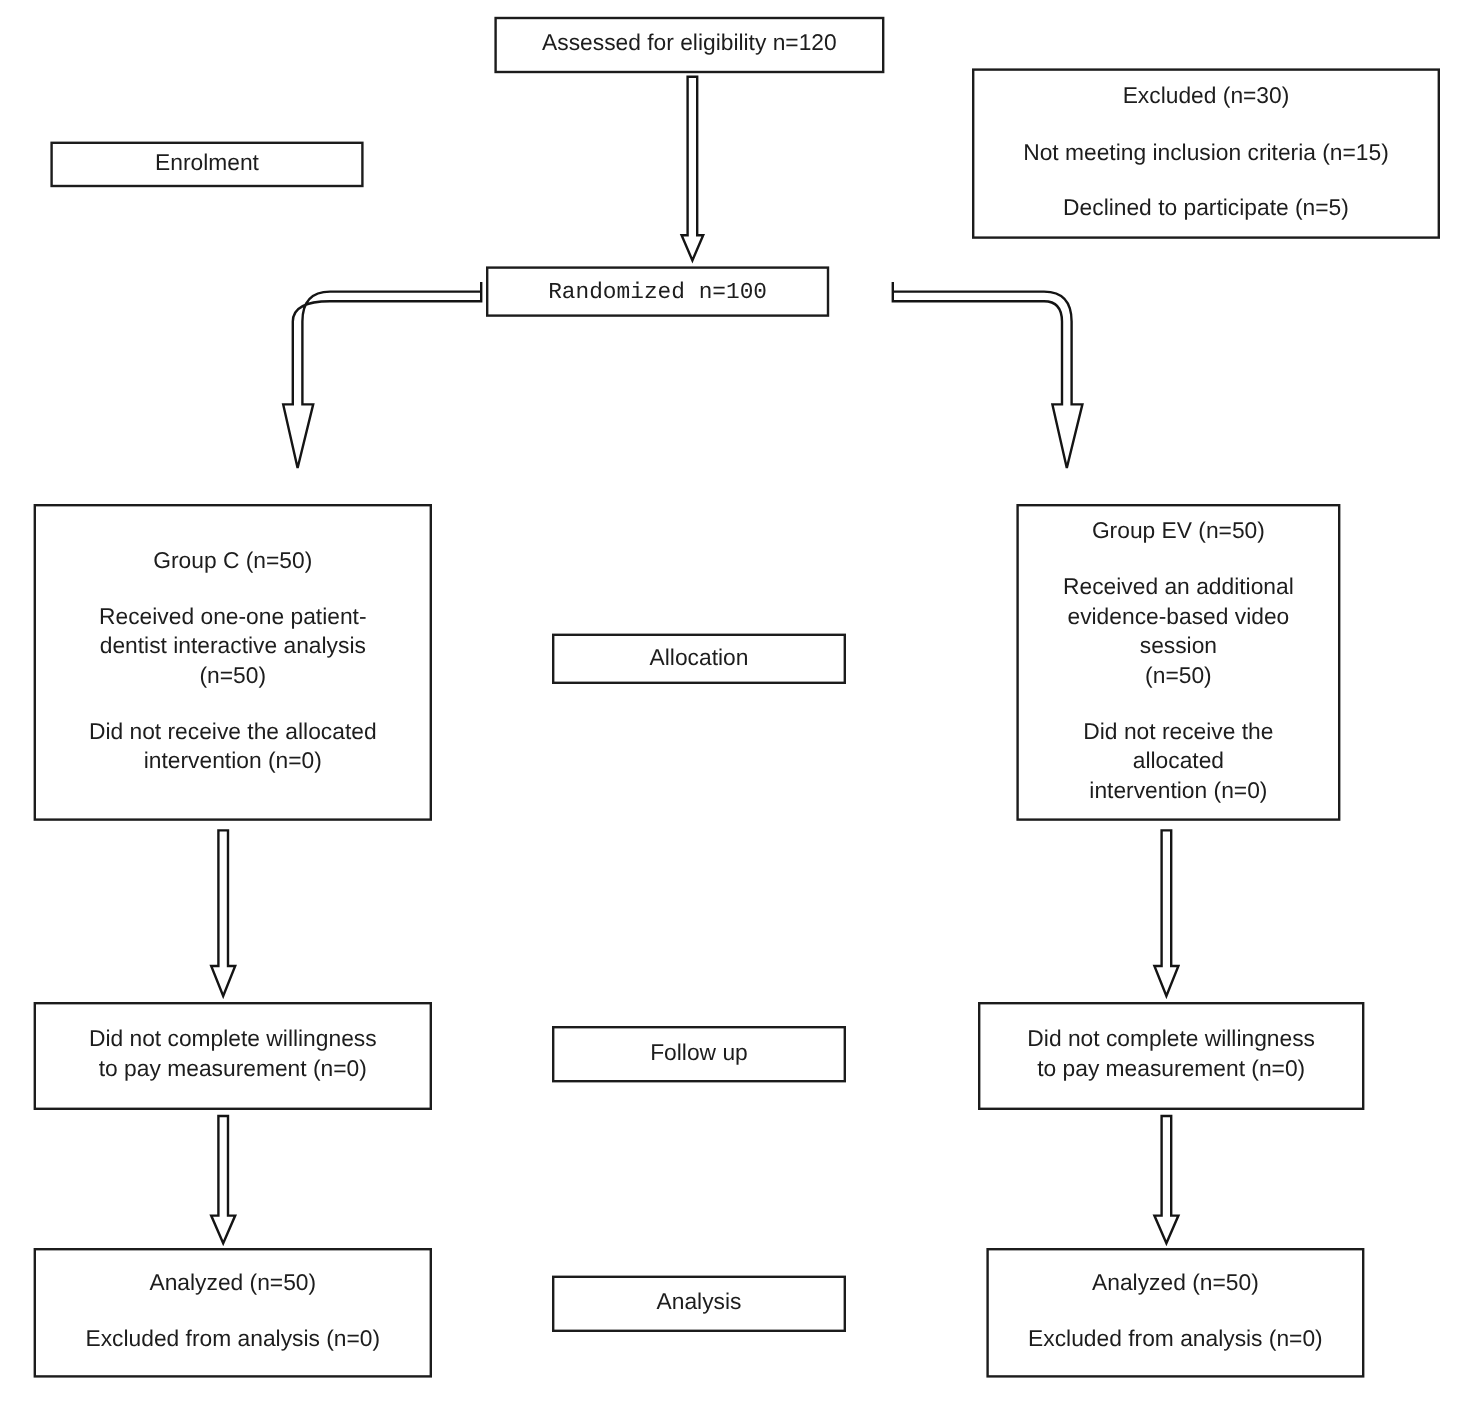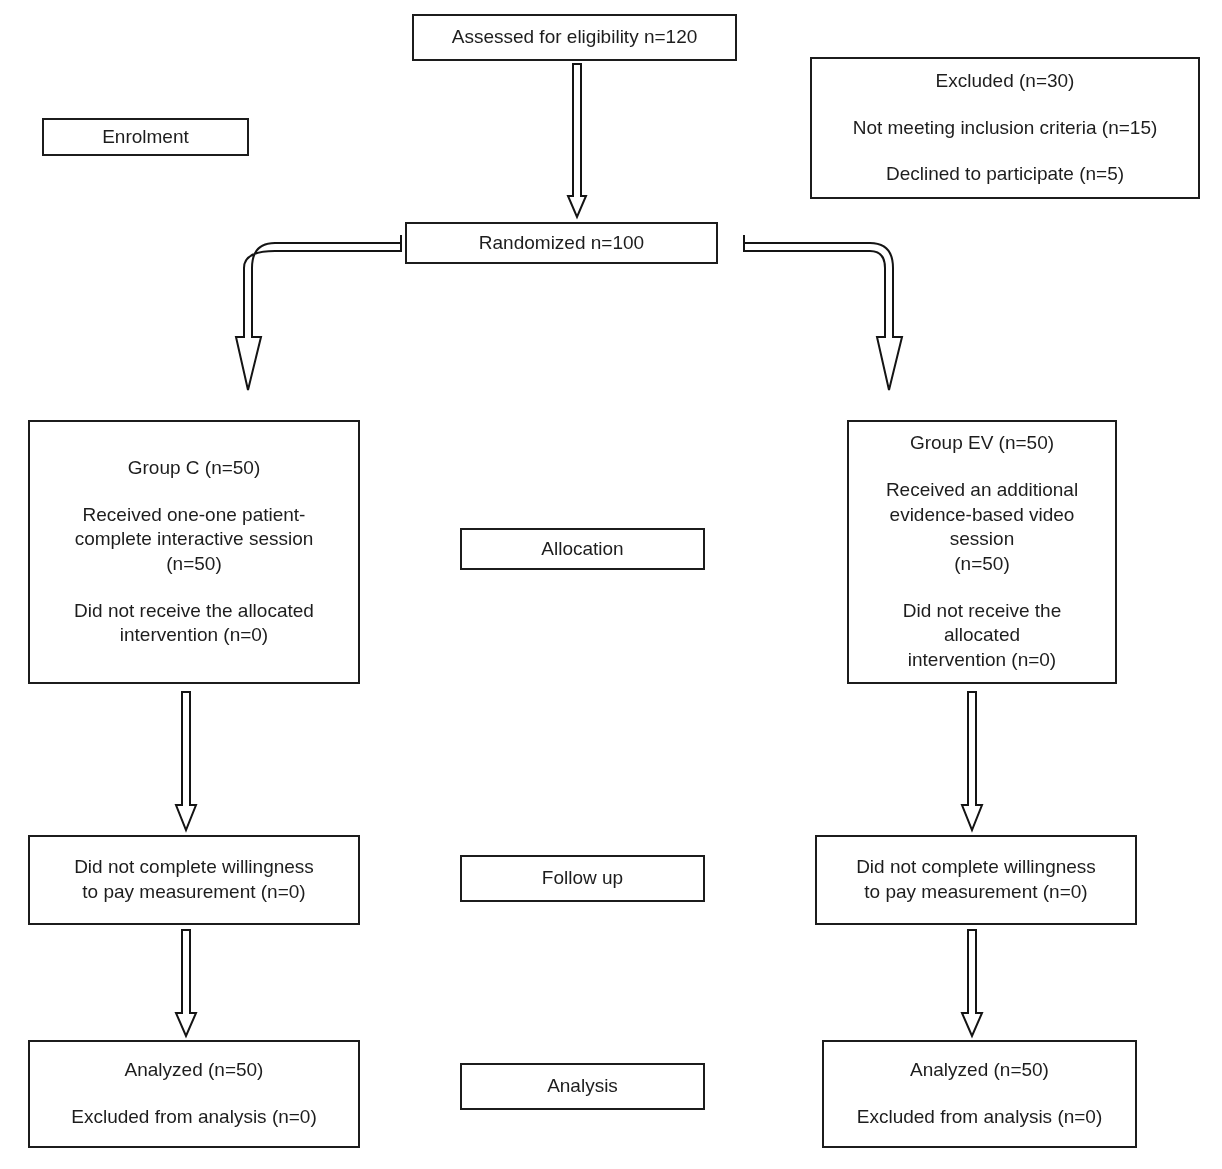--- a/index.html
+++ b/index.html
@@ -81,39 +81,39 @@
 
     <path class="arrow-shape" d="M 182 930 L 190 930 L 190 1013 L 196 1013 L 186 1036 L 176 1013 L 182 1013 Z"></path>
 
     <path class="arrow-shape" d="M 968 930 L 976 930 L 976 1013 L 982 1013 L 972 1036 L 962 1013 L 968 1013 Z"></path>
   </svg>
 
   <div class="box" style="left:412px; top:14px; width:325px; height:47px;">
     <span class="line">Assessed for eligibility n=120</span>
   </div>
 
-  <div class="box stage-label" style="left:42px; top:118px; width:207px; height:38px;align-items:flex-end;">
+  <div class="box stage-label" style="left:42px; top:118px; width:261px; height:38px;align-items:flex-end;">
     <span class="line">Enrolment</span>
   </div>
 
   <div class="box" style="left:810px; top:57px; width:390px; height:142px;">
     <span class="para">Excluded (n=30)</span>
     <span class="para">Not meeting inclusion criteria (n=15)</span>
     <span class="para">Declined to participate (n=5)</span>
   </div>
 
-  <div class="box" style="left:405px; top:222px; width:313px; height:42px;">
+  <div class="box" style="left:405px; top:222px; width:286px; height:42px;font-family:Liberation Mono, monospace;">
     <span class="line">Randomized n=100</span>
   </div>
 
   <div class="box" style="left:28px; top:420px; width:332px; height:264px;align-items:center;">
     <span class="para">Group C (n=50)</span>
     <span class="para">
       <span class="line">Received one-one patient-</span>
-      <span class="line">complete interactive session</span>
+      <span class="line">dentist interactive analysis</span>
       <span class="line">(n=50)</span>
     </span>
     <span class="para">
       <span class="line">Did not receive the allocated</span>
       <span class="line">intervention (n=0)</span>
     </span>
   </div>
 
   <div class="box stage-label" style="left:460px; top:528px; width:245px; height:42px;">
     <span class="line">Allocation</span>

